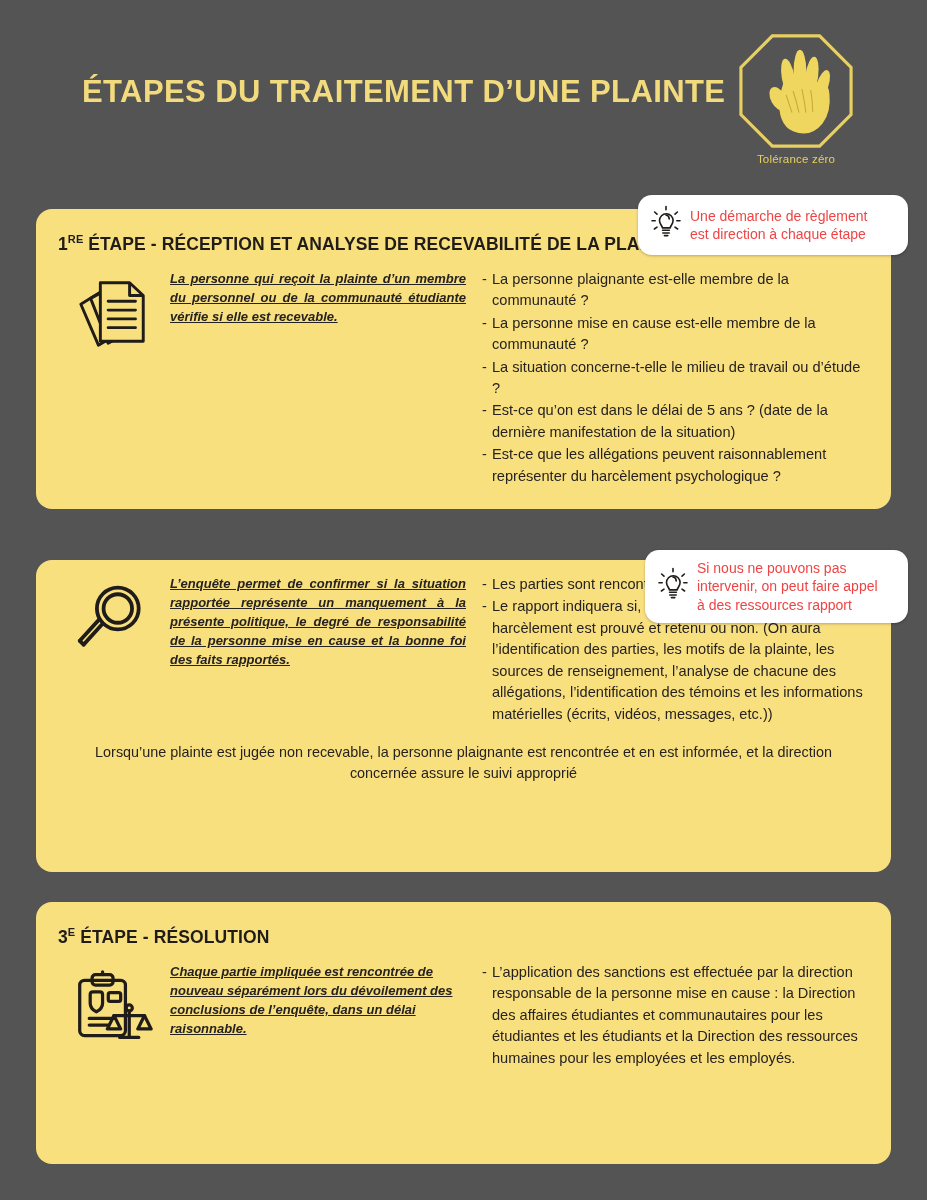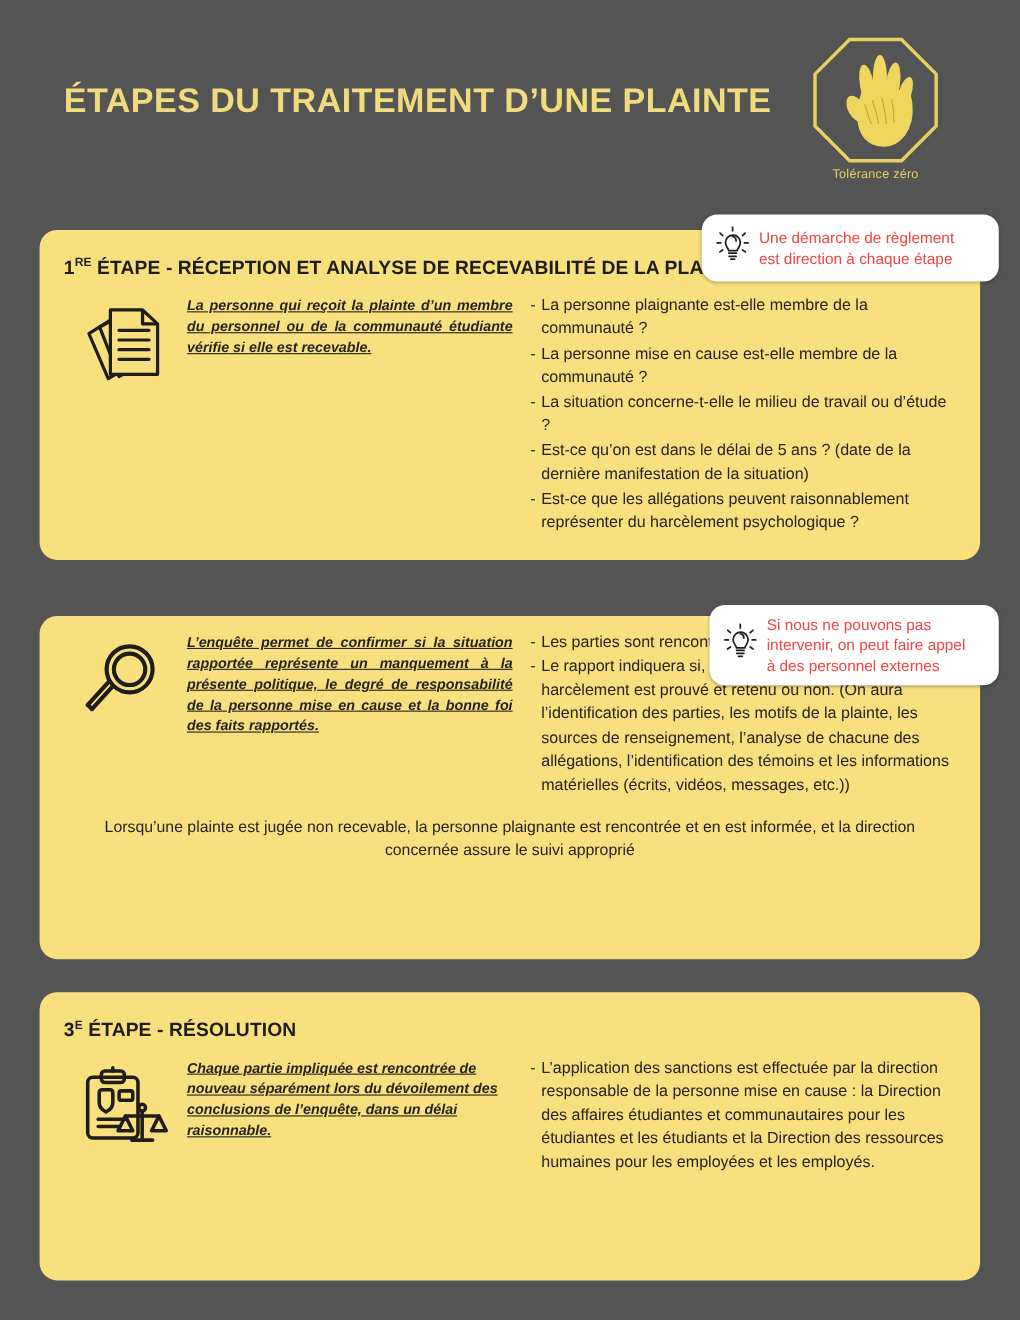--- a/index.html
+++ b/index.html
@@ -11,20 +11,21 @@
     font-family: "Liberation Sans", sans-serif;
     overflow: hidden;
     position: relative;
   }
 
   
   .header {
     position: relative;
     height: 185px;
     padding: 0 40px;
+    margin-left: 24px;
   }
   .page-title {
     position: absolute;
     left: 58px;
     top: 74px;
     font-size: 31px;
     font-weight: bold;
     letter-spacing: 0.4px;
     color: #F2DB7C;
     white-space: nowrap;
@@ -192,21 +193,21 @@
         <path d="M11.5 16.5 a6.8 6.8 0 0 1 13.6 0 c0 3.4 -2.4 5 -3 7.4 h-7.6 c-.6 -2.4 -3 -4 -3 -7.4z"></path>
         <path d="M14.6 26.2 h6.8 M14.8 29 h6.4 M16.4 31.6 h3.4"></path>
         <path d="M18 11 a4 4 0 0 1 3.2 4"></path>
         <path d="M4 16.8 h3.2 M28.8 16.8 h3.2 M6.6 8 l2.4 2.2 M29.4 8 l-2.4 2.2 M18 2.6 v3.2 M6.4 25 l2.6 -1.8 M29.6 25 l-2.6 -1.8"></path>
       </g>
     </svg>
   </span>
   <div class="tip-text">
     <span>Si nous ne pouvons pas</span>
     <span>intervenir, on peut faire appel</span>
-    <span>à des personnel externes</span>
+    <span>à des ressources rapport</span>
   </div>
 </div>
 
 <div class="card" id="card-1">
   <div class="step-title">
     <span>1</span><sup>RE</sup><span> ÉTAPE - RÉCEPTION ET ANALYSE DE RECEVABILITÉ DE LA PLAINTE</span>
   </div>
 
   <div class="step-body">
     <div class="icon-col">

